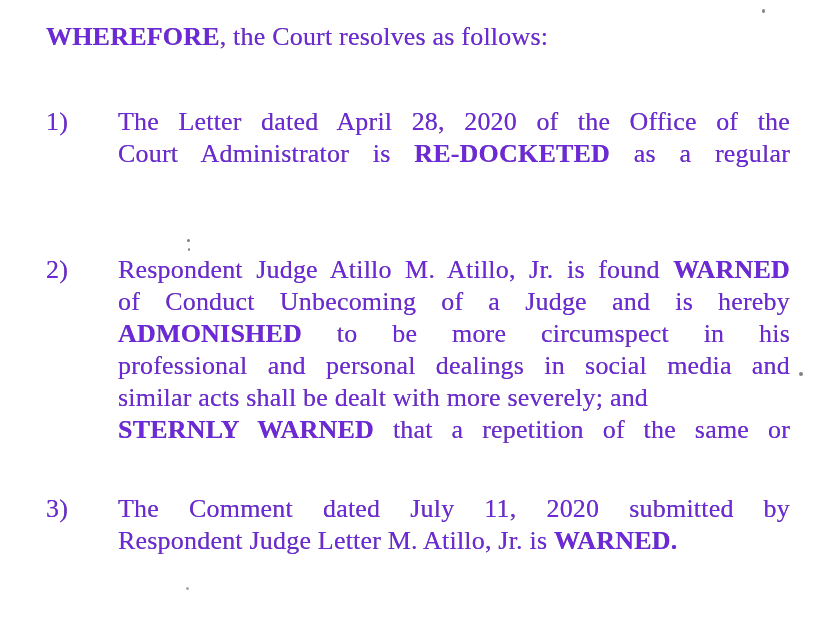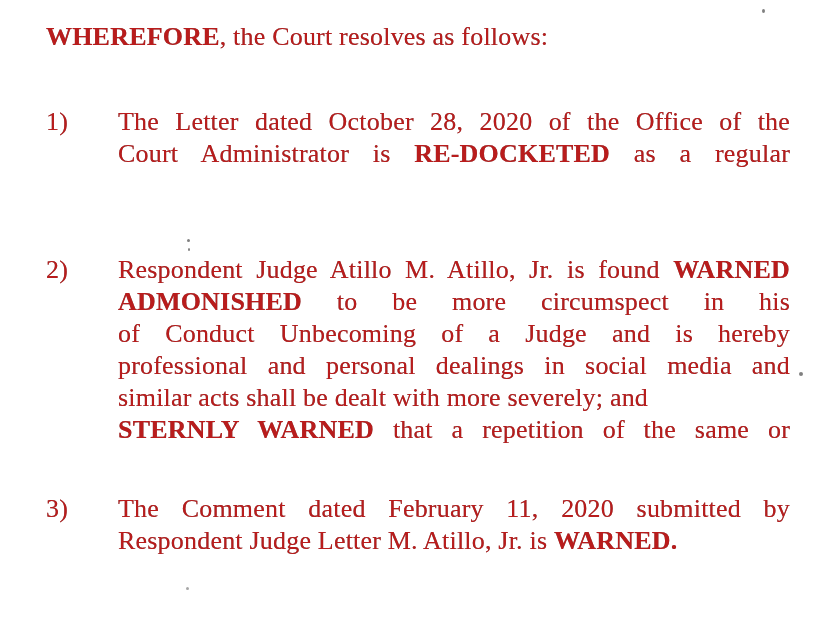--- a/index.html
+++ b/index.html
@@ -7,21 +7,21 @@
     padding: 0;
     background: #ffffff;
   }
   .page {
     position: relative;
     width: 829px;
     height: 632px;
     background: #ffffff;
     overflow: hidden;
     font-family: "Liberation Serif", "DejaVu Serif", serif;
-    color: #b91c1c;
+    color: #6d28d9;
     font-size: 26px;
     line-height: 32px;
     letter-spacing: 0.2px;
     text-shadow: 0 0 0.6px rgba(25,25,25,0.55);
   }
   .b { font-weight: 700; }
   .intro {
     position: absolute;
     left: 46px;
     top: 21px;
@@ -62,39 +62,39 @@
 </style>
 </head>
 <body>
 
 <div class="page">
   <p class="intro"><span class="b">WHEREFORE</span><span>, the Court resolves as follows:</span></p>
   <div class="items-host">
       <div class="item item1">
         <div class="num">1)</div>
         <div class="body">
-          <div class="line just"><span>The Letter dated October 28, 2020 of the Office of the</span></div>
+          <div class="line just"><span>The Letter dated April 28, 2020 of the Office of the</span></div>
           <div class="line just"><span>Court Administrator is </span><span class="b">RE-DOCKETED</span><span> as a regular</span></div>
         </div>
       </div>
       <div class="item item2">
         <div class="num">2)</div>
         <div class="body">
           <div class="line just"><span>Respondent Judge Atillo M. Atillo, Jr. is found </span><span class="b">WARNED</span></div>
+          <div class="line just"><span>of Conduct Unbecoming of a Judge and is hereby</span></div>
           <div class="line just"><span class="b">ADMONISHED</span><span> to be more circumspect in his</span></div>
-          <div class="line just"><span>of Conduct Unbecoming of a Judge and is hereby</span></div>
           <div class="line just"><span>professional and personal dealings in social media and</span></div>
           <div class="line"><span>similar acts shall be dealt with more severely; and</span></div>
           <div class="line just"><span class="b">STERNLY WARNED</span><span> that a repetition of the same or</span></div>
         </div>
       </div>
       <div class="item item3">
         <div class="num">3)</div>
         <div class="body">
-          <div class="line just"><span>The Comment dated February 11, 2020 submitted by</span></div>
+          <div class="line just"><span>The Comment dated July 11, 2020 submitted by</span></div>
           <div class="line"><span>Respondent Judge Letter M. Atillo, Jr. is </span><span class="b">WARNED.</span></div>
         </div>
       </div>
     </div>
   <span class="speck s1"></span>
   <span class="speck s2"></span>
   <span class="speck s3"></span>
   <span class="speck s4"></span>
   <span class="speck s5"></span>
 </div>

